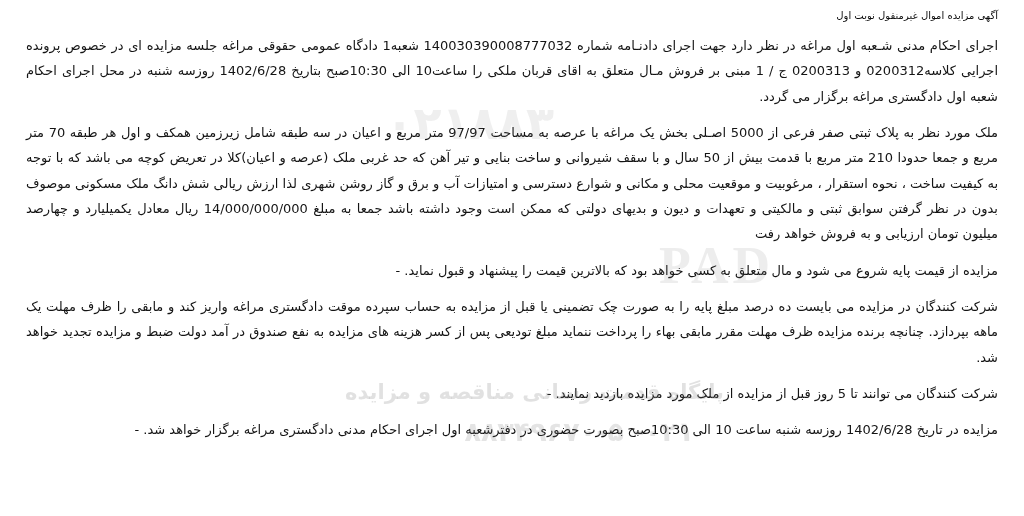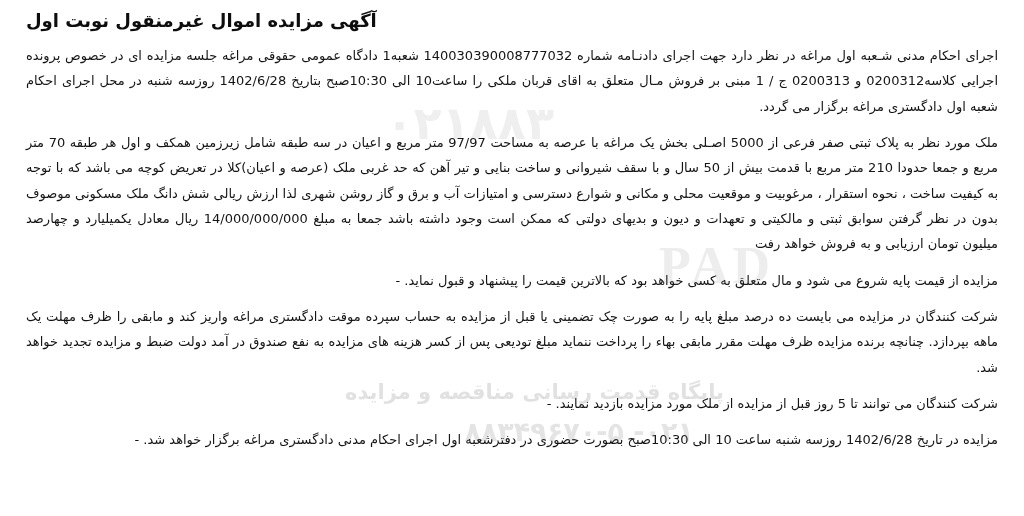--- a/index.html
+++ b/index.html
@@ -18,23 +18,23 @@
     direction: rtl;
   }
   .page {
     position: relative;
     width: 1024px;
     height: 516px;
     box-sizing: border-box;
     padding: 8px 26px 0 26px;
   }
   .doc-title {
-    text-align: left;
-    font-size: 18px;
-    font-weight: bold;
+    text-align: right;
+    font-size: 10px;
+    font-weight: normal;
     letter-spacing: 0;
     margin: 2px 0 12px 0;
     color: #0d0d0d;
   }
   .para {
     font-size: 13px;
     line-height: 1.95;
     text-align: justify;
     text-justify: inter-word;
     margin: 11px 0 11px 0;

